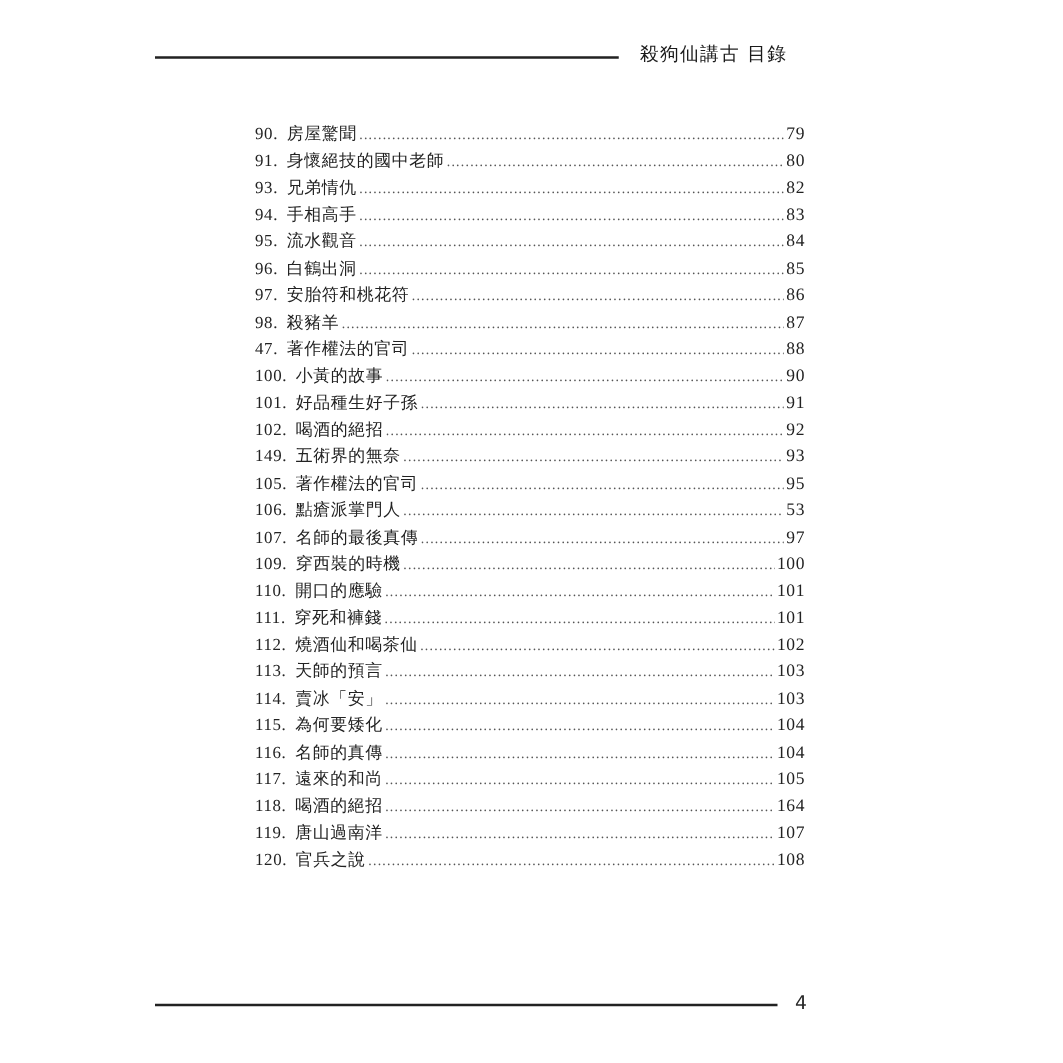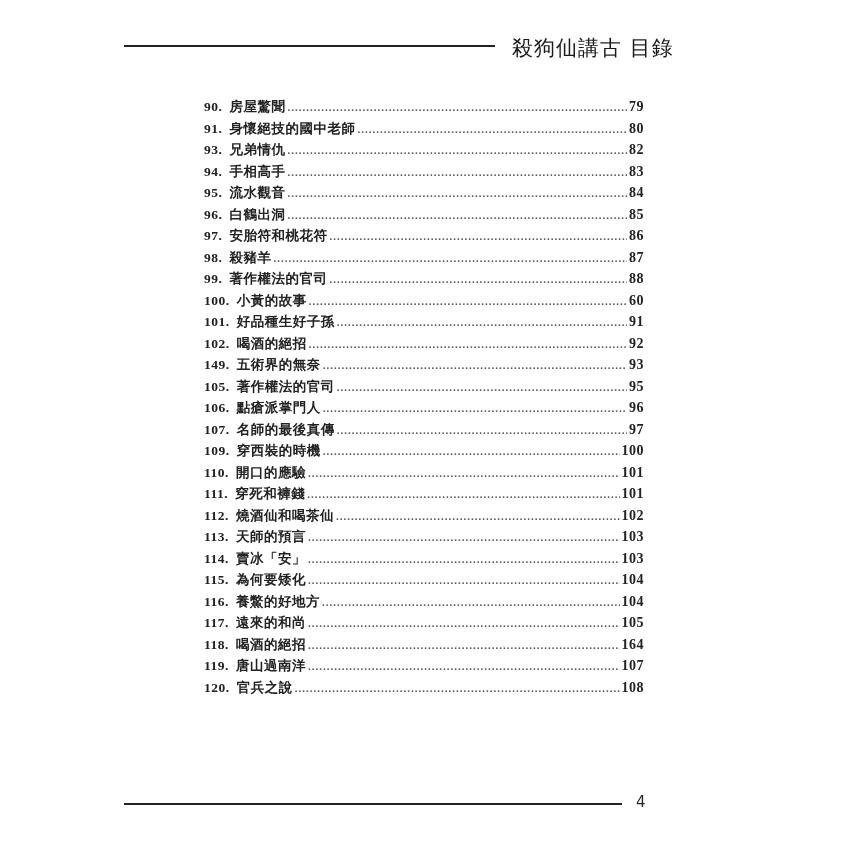--- a/index.html
+++ b/index.html
@@ -20,40 +20,39 @@
       left: 124px;
       top: 45px;
       width: 371px;
       height: 2px;
       background: #222222;
     }
     .header-title {
       position: absolute;
       left: 512px;
       top: 34px;
-      font-size: 21px;
+      font-size: 15px;
       letter-spacing: 1px;
       white-space: nowrap;
       color: #1a1a1a;
     }
     .toc {
       position: absolute;
       left: 204px;
       top: 96px;
       width: 440px;
     }
     .toc-row {
       display: flex;
       align-items: baseline;
       height: 21.5px;
       font-size: 13.5px;
       line-height: 21.5px;
       white-space: nowrap;
       color: #222222;
-      font-weight: bold;
     }
     .toc-num {
       flex: 0 0 auto;
       font-family: "Liberation Serif", serif;
       letter-spacing: 0.5px;
       margin-right: 7px;
     }
     .toc-title {
       flex: 0 0 auto;
       letter-spacing: 0.5px;
@@ -142,30 +141,30 @@
       <span class="toc-dots"></span>
       <span class="toc-page">86</span>
     </div>
     <div class="toc-row">
       <span class="toc-num">98.</span>
       <span class="toc-title">殺豬羊</span>
       <span class="toc-dots"></span>
       <span class="toc-page">87</span>
     </div>
     <div class="toc-row">
-      <span class="toc-num">99.</span>
+      <span class="toc-num">47.</span>
       <span class="toc-title">著作權法的官司</span>
       <span class="toc-dots"></span>
       <span class="toc-page">88</span>
     </div>
     <div class="toc-row">
       <span class="toc-num">100.</span>
       <span class="toc-title">小黃的故事</span>
       <span class="toc-dots"></span>
-      <span class="toc-page">60</span>
+      <span class="toc-page">90</span>
     </div>
     <div class="toc-row">
       <span class="toc-num">101.</span>
       <span class="toc-title">好品種生好子孫</span>
       <span class="toc-dots"></span>
       <span class="toc-page">91</span>
     </div>
     <div class="toc-row">
       <span class="toc-num">102.</span>
       <span class="toc-title">喝酒的絕招</span>
@@ -181,21 +180,21 @@
     <div class="toc-row">
       <span class="toc-num">105.</span>
       <span class="toc-title">著作權法的官司</span>
       <span class="toc-dots"></span>
       <span class="toc-page">95</span>
     </div>
     <div class="toc-row">
       <span class="toc-num">106.</span>
       <span class="toc-title">點瘡派掌門人</span>
       <span class="toc-dots"></span>
-      <span class="toc-page">96</span>
+      <span class="toc-page">53</span>
     </div>
     <div class="toc-row">
       <span class="toc-num">107.</span>
       <span class="toc-title">名師的最後真傳</span>
       <span class="toc-dots"></span>
       <span class="toc-page">97</span>
     </div>
     <div class="toc-row">
       <span class="toc-num">109.</span>
       <span class="toc-title">穿西裝的時機</span>
@@ -233,21 +232,21 @@
       <span class="toc-page">103</span>
     </div>
     <div class="toc-row">
       <span class="toc-num">115.</span>
       <span class="toc-title">為何要矮化</span>
       <span class="toc-dots"></span>
       <span class="toc-page">104</span>
     </div>
     <div class="toc-row">
       <span class="toc-num">116.</span>
-      <span class="toc-title">養鱉的好地方</span>
+      <span class="toc-title">名師的真傳</span>
       <span class="toc-dots"></span>
       <span class="toc-page">104</span>
     </div>
     <div class="toc-row">
       <span class="toc-num">117.</span>
       <span class="toc-title">遠來的和尚</span>
       <span class="toc-dots"></span>
       <span class="toc-page">105</span>
     </div>
     <div class="toc-row">

